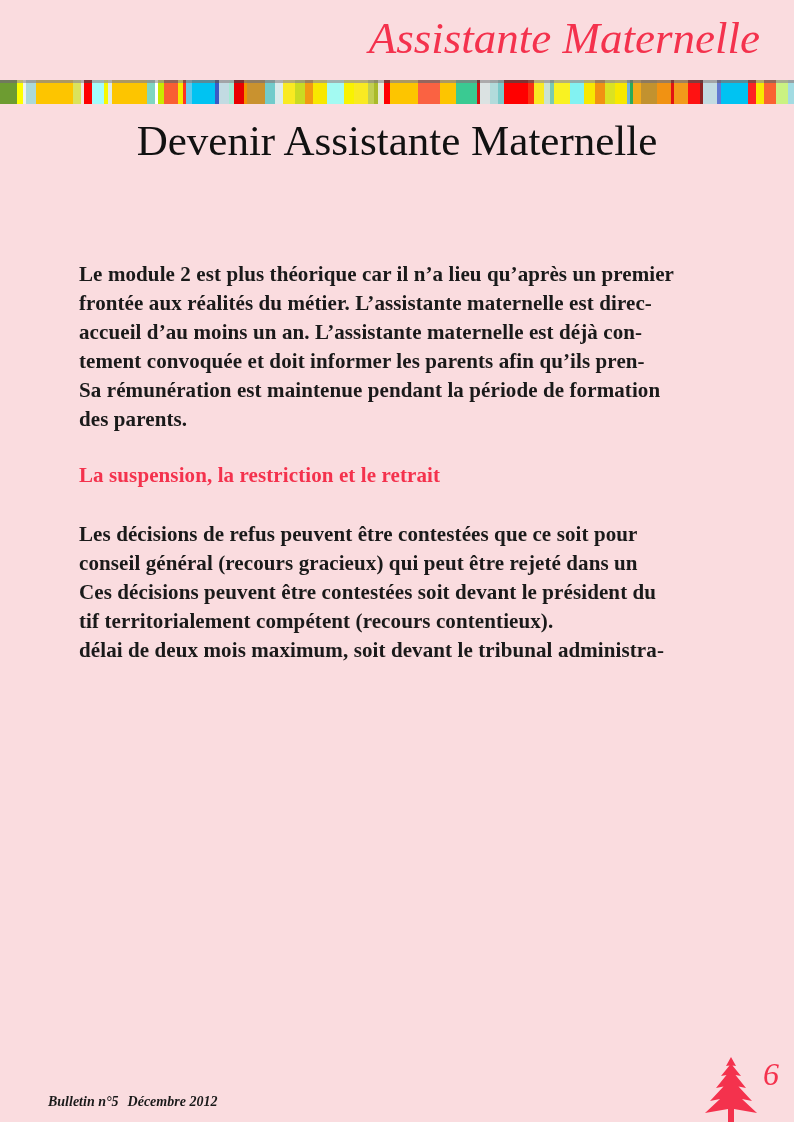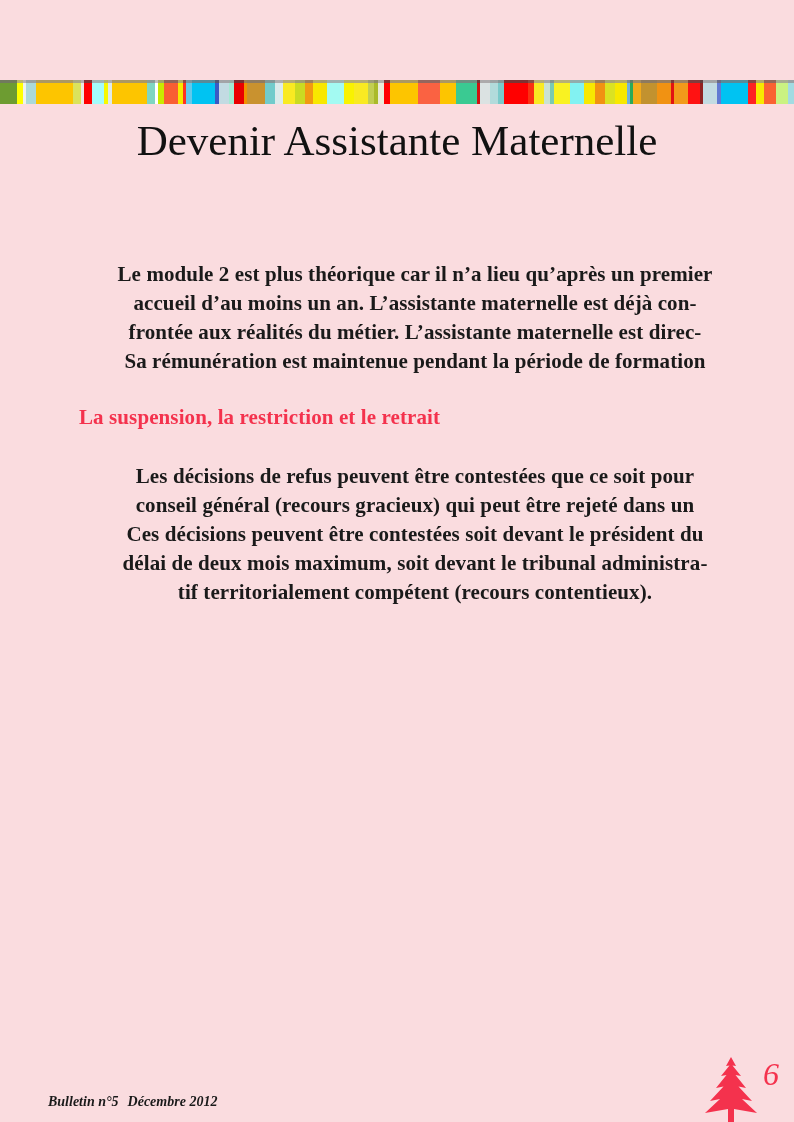--- a/index.html
+++ b/index.html
@@ -41,21 +41,21 @@
   .body-col {
     position: absolute;
     left: 79px;
     top: 260px;
     width: 672px;
     font-size: 21px;
     line-height: 29px;
     font-weight: 700;
     letter-spacing: 0.1px;
   }
-  .para .line { white-space: nowrap; text-align: center; }
+  .para .line { white-space: nowrap; }
   .subhead {
     margin-top: 27px;
     margin-bottom: 0;
     font-size: 21px;
     line-height: 29px;
     font-weight: 700;
     color: var(--accent, #f4324d);
   }
   .para-2 { margin-top: 30px; }
   .footer-left {
@@ -84,20 +84,21 @@
     font-style: italic;
     line-height: 1;
     color: var(--accent, #f4324d);
   }
 </style>
 </head>
 <body>
 
 <div class="page">
 
+  <div class="brand">Assistante Maternelle</div>
 
   <div class="stripes-wrap">
     <div class="stripes stripes-edge">
         <span style="background:#6d9c31;flex:17 0 0"></span>
         <span style="background:#ffff00;flex:6 0 0"></span>
         <span style="background:#eef2ec;flex:3 0 0"></span>
         <span style="background:#abd9d9;flex:10 0 0"></span>
         <span style="background:#fdc500;flex:36 0 0"></span>
         <span style="background:#dbe35c;flex:8 0 0"></span>
         <span style="background:#ece9e0;flex:3 0 0"></span>
@@ -247,31 +248,33 @@
         <span style="background:#caf282;flex:12 0 0"></span>
         <span style="background:#a2dbe2;flex:6 0 0"></span>
       </div>
   </div>
 
   <h1 class="title">Devenir Assistante Maternelle</h1>
 
   <div class="body-col">
     <div class="para para-1">
         <div class="line">Le module 2 est plus théorique car il n’a lieu qu’après un premier</div>
+        <div class="line">frontée aux réalités du métier. L’assistante maternelle est direc-</div>
         <div class="line">accueil d’au moins un an. L’assistante maternelle est déjà con-</div>
-        <div class="line">frontée aux réalités du métier. L’assistante maternelle est direc-</div>
+        <div class="line">tement convoquée et doit informer les parents afin qu’ils pren-</div>
         <div class="line">Sa rémunération est maintenue pendant la période de formation</div>
+        <div class="line">des parents.</div>
       </div>
     <div class="subhead">La suspension, la restriction et le retrait</div>
     <div class="para para-2">
         <div class="line">Les décisions de refus peuvent être contestées que ce soit pour</div>
         <div class="line">conseil général (recours gracieux) qui peut être rejeté dans un</div>
         <div class="line">Ces décisions peuvent être contestées soit devant le président du</div>
+        <div class="line">tif territorialement compétent (recours contentieux).</div>
         <div class="line">délai de deux mois maximum, soit devant le tribunal administra-</div>
-        <div class="line">tif territorialement compétent (recours contentieux).</div>
       </div>
   </div>
 
   <div class="footer-left">
     <span>Bulletin n°5</span><span class="sep"></span><span>Décembre 2012</span>
   </div>
 
   <svg class="tree" viewBox="0 0 56 66" aria-hidden="true">
     <polygon points="28,1 33,10 29.5,9.5 38,20 32.5,19 43,32 35.5,30.5 49,45 39,43 54,57 31,53 31,66 25,66 25,53 2,57 17,43 7,45 20.5,30.5 13,32 23.5,19 18,20 26.5,9.5 23,10"></polygon>
   </svg>

